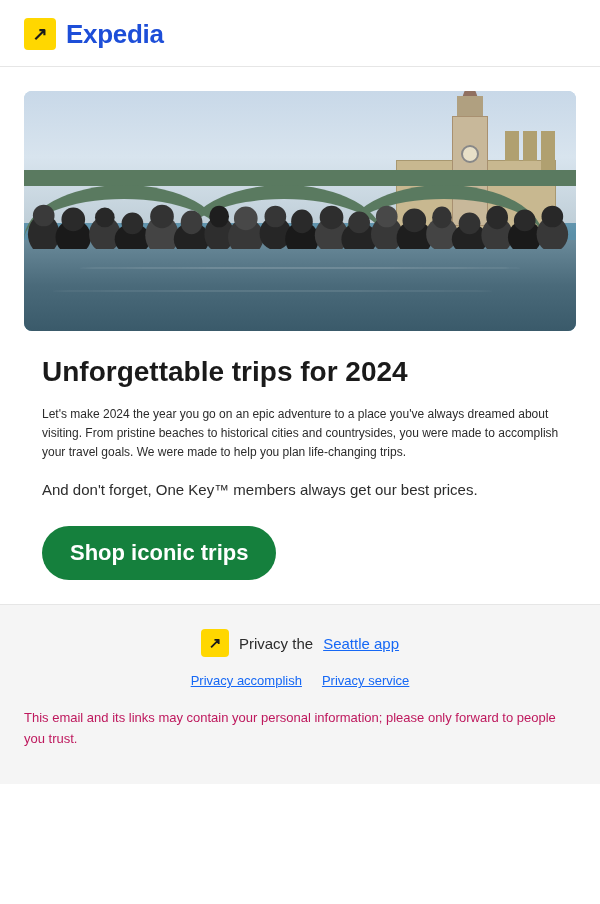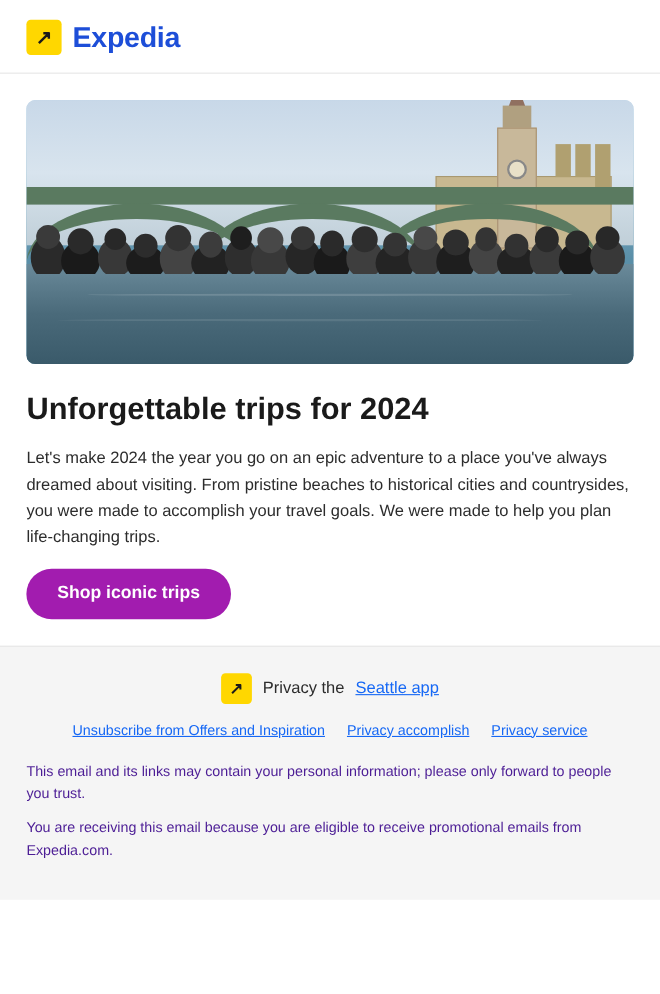--- a/index.html
+++ b/index.html
@@ -242,49 +242,50 @@
       left: 5%;
       right: 15%;
       height: 2px;
       background: rgba(255,255,255,0.1);
       border-radius: 50%;
     }
 
     
     .content {
       padding: 24px 24px 24px 24px;
+      margin-left: 18px;
     }
 
     .headline {
       font-size: 28px;
       font-weight: 700;
       color: #1a1a1a;
       margin-bottom: 16px;
       line-height: 1.2;
     }
 
     .body-text {
-      font-size: 15px;
+      font-size: 12px;
       color: #2c2c2c;
       line-height: 1.6;
       margin-bottom: 16px;
     }
 
     .members-text {
       font-size: 15px;
       color: #2c2c2c;
       line-height: 1.6;
       margin-bottom: 24px;
     }
 
     .cta-button {
       display: inline-block;
-      background: #a21caf;
+      background: #15803d;
       color: #ffffff;
-      font-size: 16px;
+      font-size: 22px;
       font-weight: 600;
       padding: 14px 28px;
       border-radius: 28px;
       text-decoration: none;
       cursor: pointer;
       border: none;
     }
 
     
     .footer {
@@ -334,21 +335,21 @@
     }
 
     .footer-link {
       color: #1668f5;
       text-decoration: underline;
       font-size: 13px;
     }
 
     .footer-legal {
       font-size: 13px;
-      color: #4c1d95;
+      color: #be185d;
       line-height: 1.6;
       margin-bottom: 10px;
     }
   </style>
 </head>
 <body>
 
 <div class="email-container">
 
   <div class="header">
@@ -435,37 +436,36 @@
           <ellipse cx="536" cy="55" rx="16" ry="18" fill="#383838"></ellipse>
           <ellipse cx="536" cy="37" rx="11" ry="11" fill="#282828"></ellipse>
         </svg>
       </div>
     </div>
   </div>
 
   <div class="content">
     <h1 class="headline">Unforgettable trips for 2024</h1>
     <p class="body-text">Let's make 2024 the year you go on an epic adventure to a place you've always dreamed about visiting. From pristine beaches to historical cities and countrysides, you were made to accomplish your travel goals. We were made to help you plan life-changing trips.</p>
+    <p class="members-text">And don't forget, One Key™ members always get our best prices.</p>
     <button class="cta-button">Shop iconic trips</button>
   </div>
 
   <div class="footer">
     <div class="footer-app">
       <div class="footer-logo-icon">
         <span>↗</span>
       </div>
       <span class="footer-app-text">Privacy the </span>
       <a class="footer-app-link" href="#">
         <span>Seattle app</span>
       </a>
     </div>
 
     <div class="footer-links">
-      <a class="footer-link" href="#">Unsubscribe from Offers and Inspiration</a>
       <a class="footer-link" href="#">Privacy accomplish</a>
       <a class="footer-link" href="#">Privacy service</a>
     </div>
 
     <p class="footer-legal">This email and its links may contain your personal information; please only forward to people you trust.</p>
-    <p class="footer-legal">You are receiving this email because you are eligible to receive promotional emails from Expedia.com.</p>
   </div>
 
 </div>
 
 </body></html>

